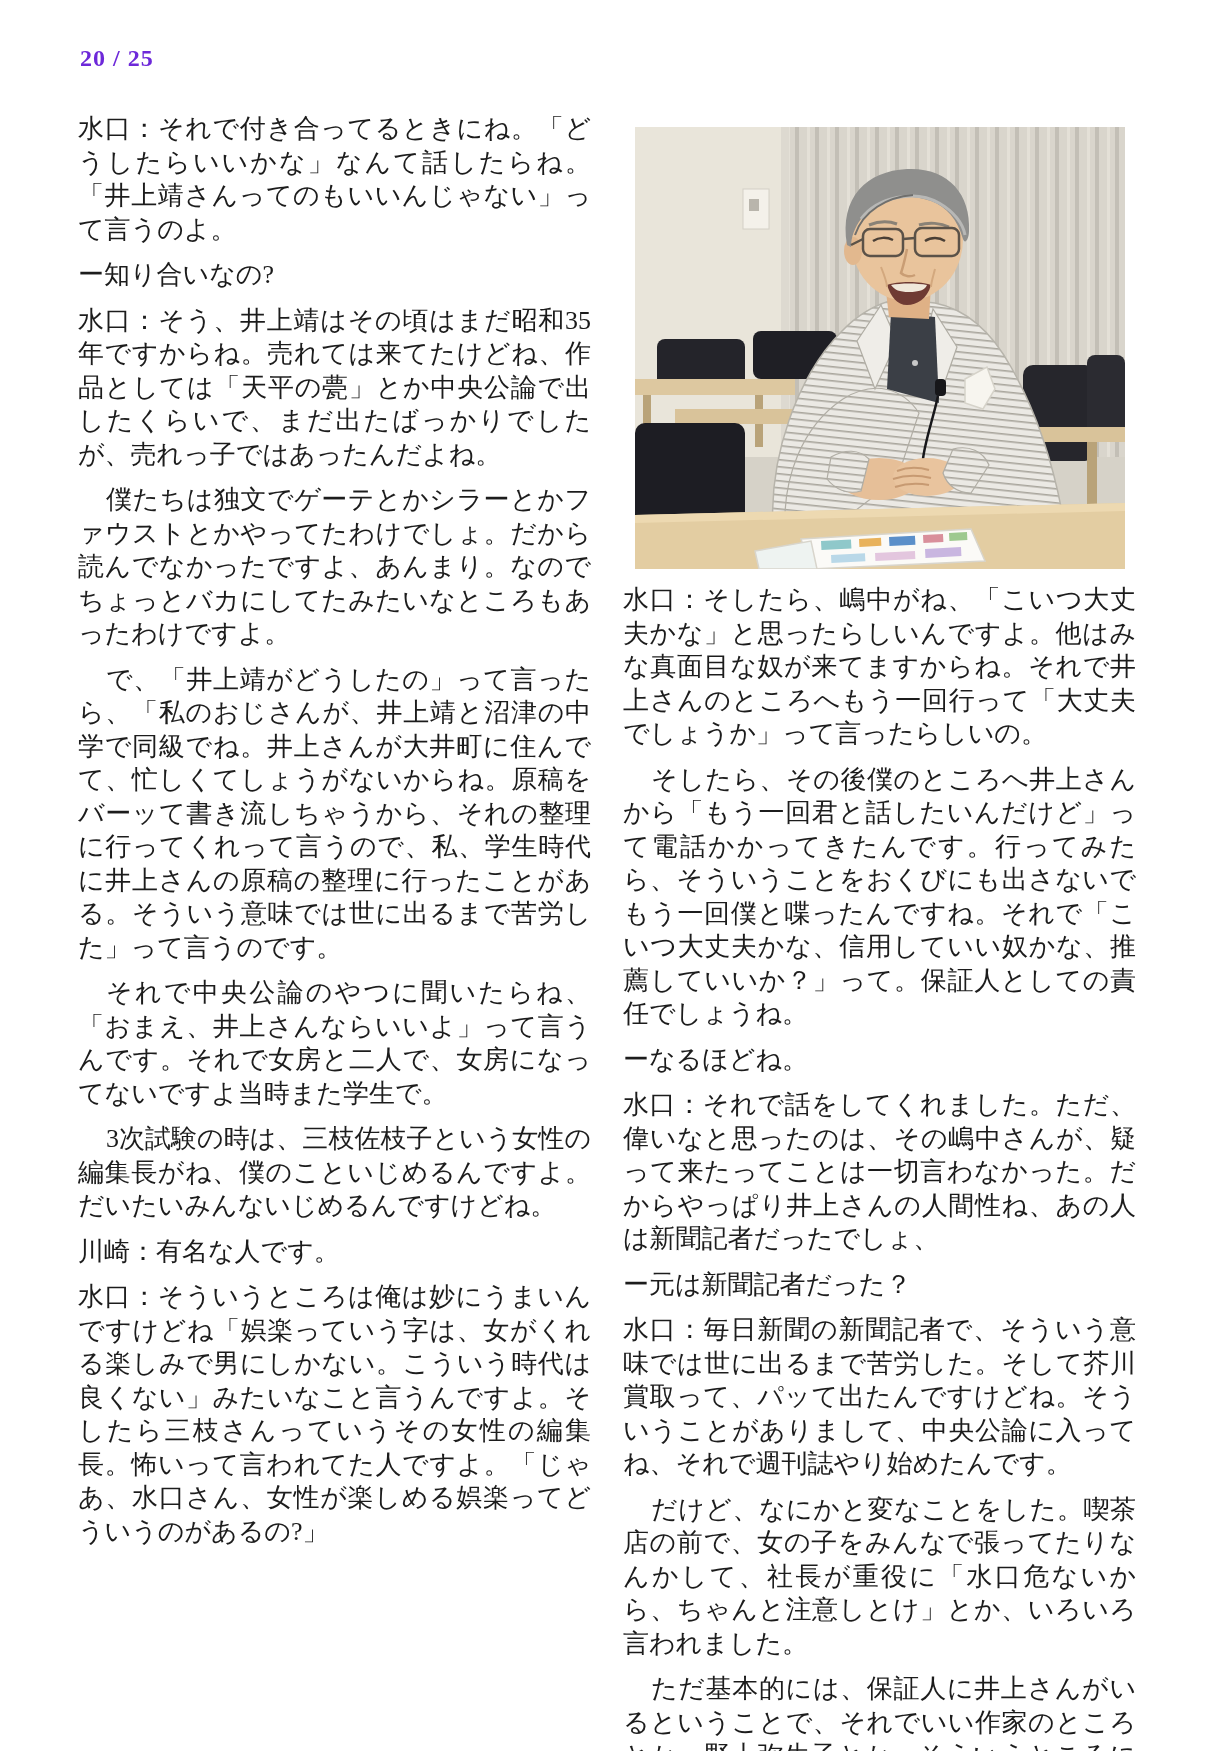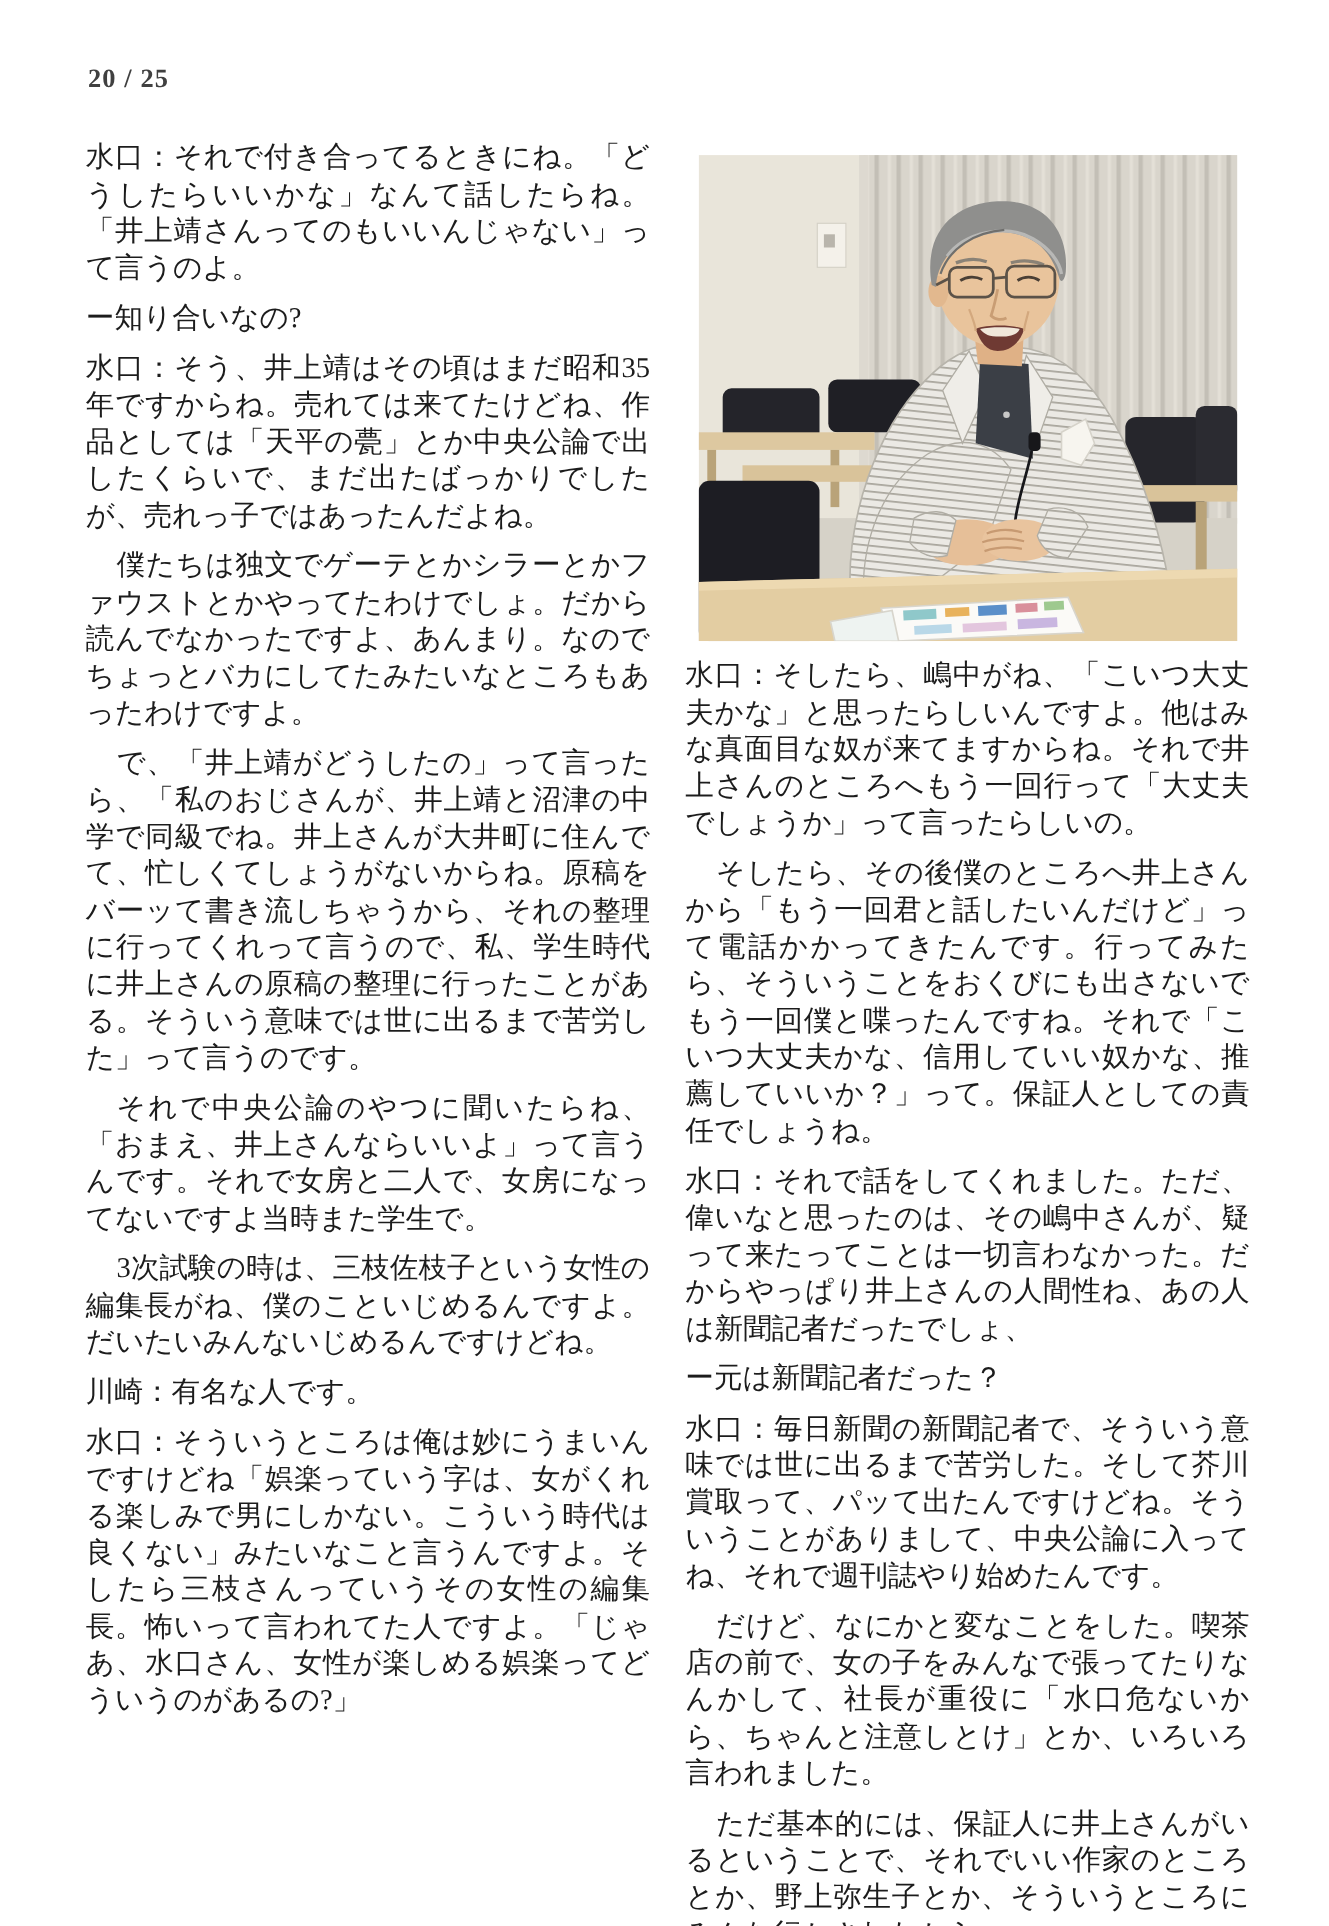--- a/index.html
+++ b/index.html
@@ -5,21 +5,21 @@
   html, body { margin: 0; padding: 0; background: #ffffff; }
   body {
     width: 1208px; height: 1751px;
     font-family: "Liberation Serif", "DejaVu Serif", serif;
     color: #1c1c1c;
     overflow: hidden;
   }
   .page { box-sizing: border-box; width: 1208px; height: 1751px; padding: 44px 60px 0 78px; background: #fff; }
   .page-number {
     font-size: 24px; font-weight: bold; letter-spacing: 1px;
-    margin: 15px 0 0 2px; color: #404040;
+    margin: 1px 0 0 2px; color: #6d28d9;
   }
   .columns { display: flex; gap: 32px; margin-top: 40px; }
   .col { width: 513px; font-size: 26px; line-height: 33.5px; text-align: justify; }
   p.para { margin: 0 0 12px 0; padding: 0; }
   p.para.indent { text-indent: 28px; }
   figure.photo {
     width: 490px; height: 442px; margin: 15px auto 14px auto; padding: 0;
     display: block; overflow: hidden;
   }
   figure.photo svg { display: block; }
@@ -143,20 +143,21 @@
           <rect x="314" y="406" width="18" height="8" fill="#9ec98f" transform="rotate(-3 314 406)"></rect>
           <rect x="196" y="428" width="34" height="8" fill="#b9d8e8" transform="rotate(-3 196 428)"></rect>
           <rect x="240" y="426" width="40" height="8" fill="#e3c6de" transform="rotate(-3 240 426)"></rect>
           <rect x="290" y="422" width="36" height="9" fill="#c9b6e0" transform="rotate(-3 290 422)"></rect>
         </svg>
       </figure>
 
       <div>
           <p class="para">水口：そしたら、嶋中がね、「こいつ大丈夫かな」と思ったらしいんですよ。他はみな真面目な奴が来てますからね。それで井上さんのところへもう一回行って「大丈夫でしょうか」って言ったらしいの。</p>
           <p class="para indent">そしたら、その後僕のところへ井上さんから「もう一回君と話したいんだけど」って電話かかってきたんです。行ってみたら、そういうことをおくびにも出さないでもう一回僕と喋ったんですね。それで「こいつ大丈夫かな、信用していい奴かな、推薦していいか？」って。保証人としての責任でしょうね。</p>
+          <p class="para">ーなるほどね。</p>
           <p class="para">水口：それで話をしてくれました。ただ、偉いなと思ったのは、その嶋中さんが、疑って来たってことは一切言わなかった。だからやっぱり井上さんの人間性ね、あの人は新聞記者だったでしょ、</p>
           <p class="para">ー元は新聞記者だった？</p>
           <p class="para">水口：毎日新聞の新聞記者で、そういう意味では世に出るまで苦労した。そして芥川賞取って、パッて出たんですけどね。そういうことがありまして、中央公論に入ってね、それで週刊誌やり始めたんです。</p>
           <p class="para indent">だけど、なにかと変なことをした。喫茶店の前で、女の子をみんなで張ってたりなんかして、社長が重役に「水口危ないから、ちゃんと注意しとけ」とか、いろいろ言われました。</p>
           <p class="para indent">ただ基本的には、保証人に井上さんがいるということで、それでいい作家のところとか、野上弥生子とか、そういうところにみんな行かされたから。</p>
         </div>
     </section>
 
   </div>
 </div>

